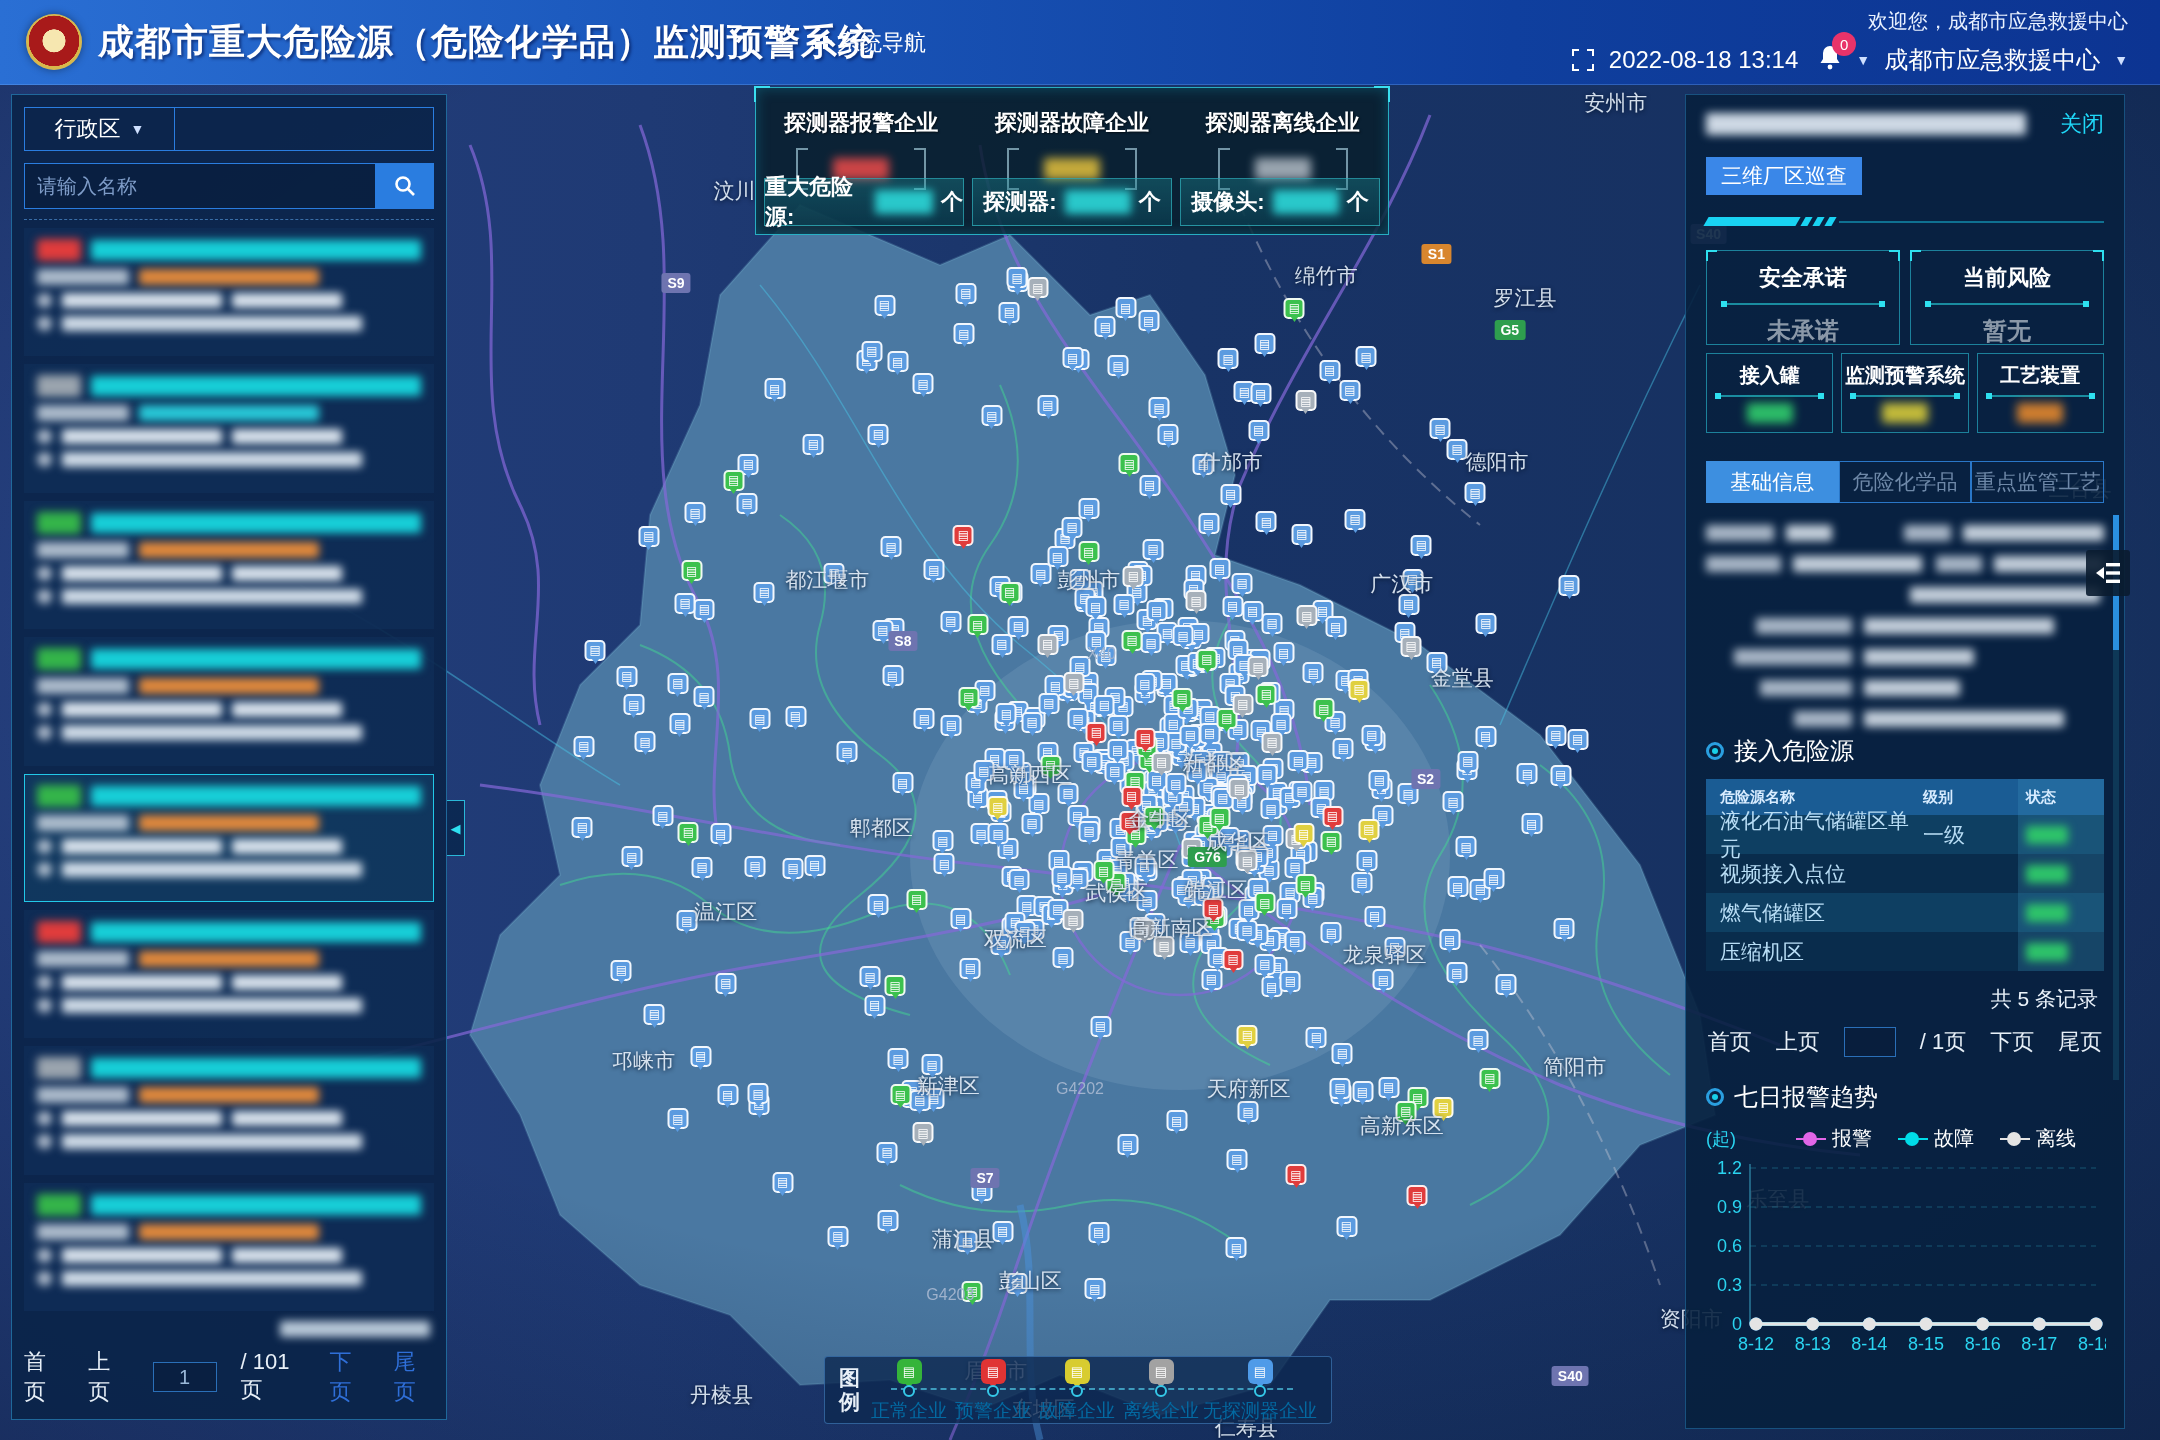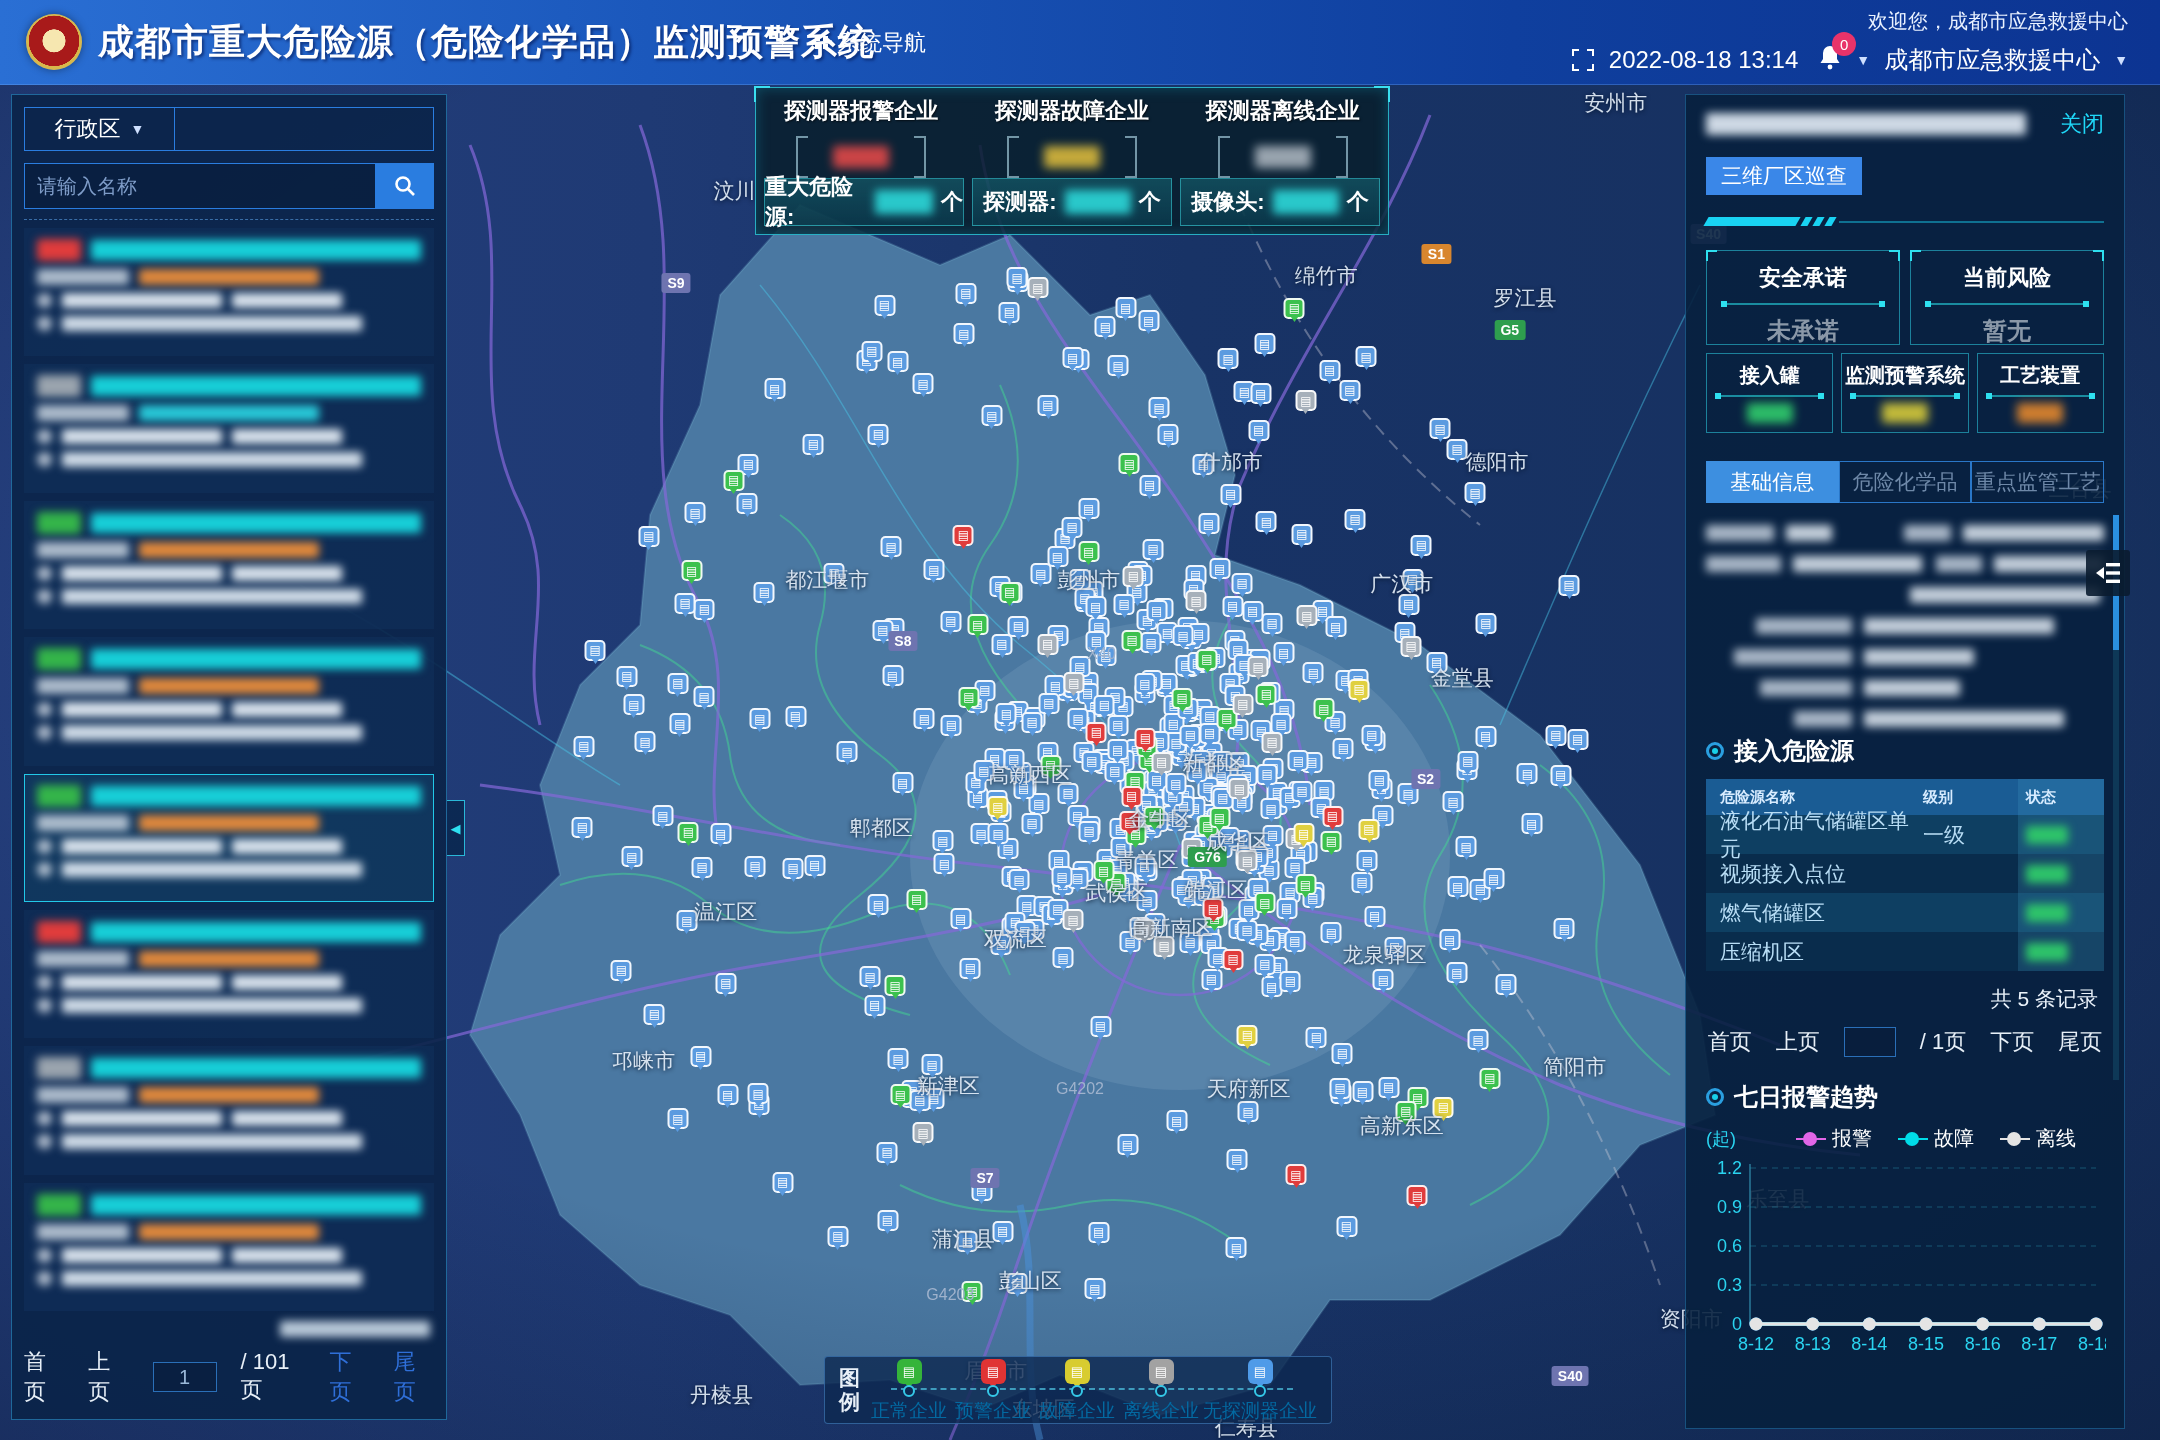--- a/index.html
+++ b/index.html
@@ -47,21 +47,21 @@
      background:#e8336a;color:#fff;font-size:15px;display:flex;align-items:center;justify-content:center;padding:0 5px}
   .caret{font-size:14px;color:#cfe0ff}
 
   
   .stats{position:absolute;left:755px;top:87px;width:634px;height:148px;z-index:15;
      background:rgba(8,30,44,.85);border:1px solid rgba(46,210,230,.8);
      box-shadow:0 0 14px rgba(20,160,190,.35) inset}
   .stats::before,.stats::after{content:"";position:absolute;top:-2px;width:14px;height:14px;border:2px solid #3ae0f0}
   .stats::before{left:-2px;border-right:none;border-bottom:none}
   .stats::after{right:-2px;border-left:none;border-bottom:none}
-  .stat-row1{display:flex;padding-top:8px}
+  .stat-row1{display:flex;padding-top:20px}
   .stat-col{flex:1;text-align:center}
   .stat-title{font-size:22px;font-weight:bold;text-shadow:1px 1px 2px rgba(0,0,0,.6)}
   .vbox{position:relative;width:130px;height:42px;margin:10px auto 0;display:flex;align-items:center;justify-content:center}
   .vbox::before,.vbox::after{content:"";position:absolute;top:0;bottom:0;width:10px;border:2px solid rgba(160,200,215,.7)}
   .vbox::before{left:0;border-right:none}.vbox::after{right:0;border-left:none}
   .vblur{width:56px;height:22px;border-radius:2px;opacity:.9}
   .stat-row2{position:absolute;left:8px;right:8px;bottom:8px;display:flex;gap:8px}
   .counter{flex:1;height:48px;display:flex;align-items:center;justify-content:center;gap:8px;
      background:linear-gradient(180deg,rgba(30,150,160,.35),rgba(10,70,90,.55));
      border:1px solid rgba(60,220,230,.5)}
@@ -137,21 +137,21 @@
   .i-r{display:flex;align-items:center;gap:12px;margin-bottom:15px}
   .i-lb{height:16px;background:#c2cedc;border-radius:2px;opacity:.85}
   .i-vl{height:16px;background:#d6e0ea;border-radius:2px;opacity:.9}
   .scrollbar{position:absolute;right:5px;top:420px;width:6px;height:565px;background:rgba(20,80,110,.5)}
   .scroll-thumb{width:6px;height:135px;background:#2a8fe0}
   .panel-toggle{position:absolute;right:-6px;top:455px;width:44px;height:46px;background:rgba(10,28,48,.9);
      display:flex;align-items:center;justify-content:center;cursor:pointer;border-radius:3px}
   .sec-h{margin-top:14px;display:flex;align-items:center;gap:10px}
   .bullet{width:18px;height:18px;border-radius:50%;border:3px solid #2a9fe0;background:#18d0e8;
      background-clip:content-box;padding:3px}
-  .sec-t{font-size:24px;font-weight:bold}
+  .sec-t{font-size:24px;font-weight:normal}
   .tbl{margin-top:12px}
   .t-head{display:flex;height:36px;background:#1a5c94;align-items:center;padding-left:14px;
      font-size:15px;font-weight:bold;color:#d8ecff}
   .t-row{display:flex;height:39px;align-items:center;padding-left:14px;font-size:21px;color:#b8ddf5;cursor:pointer}
   .t-row:nth-child(odd){background:rgba(10,48,80,.75)}
   .t-row:nth-child(even){background:rgba(16,74,110,.75)}
   .c-name{flex:1}.c-level{width:95px}
   .c-status{width:86px;align-self:stretch;display:flex;align-items:center;background:rgba(70,160,200,.22)}
   .st-blur{width:42px;height:18px;background:#2ec46a;border-radius:2px;margin-left:8px}
   .rec{margin-top:14px;text-align:right;font-size:21px;color:#eaf2fa;padding-right:6px}

